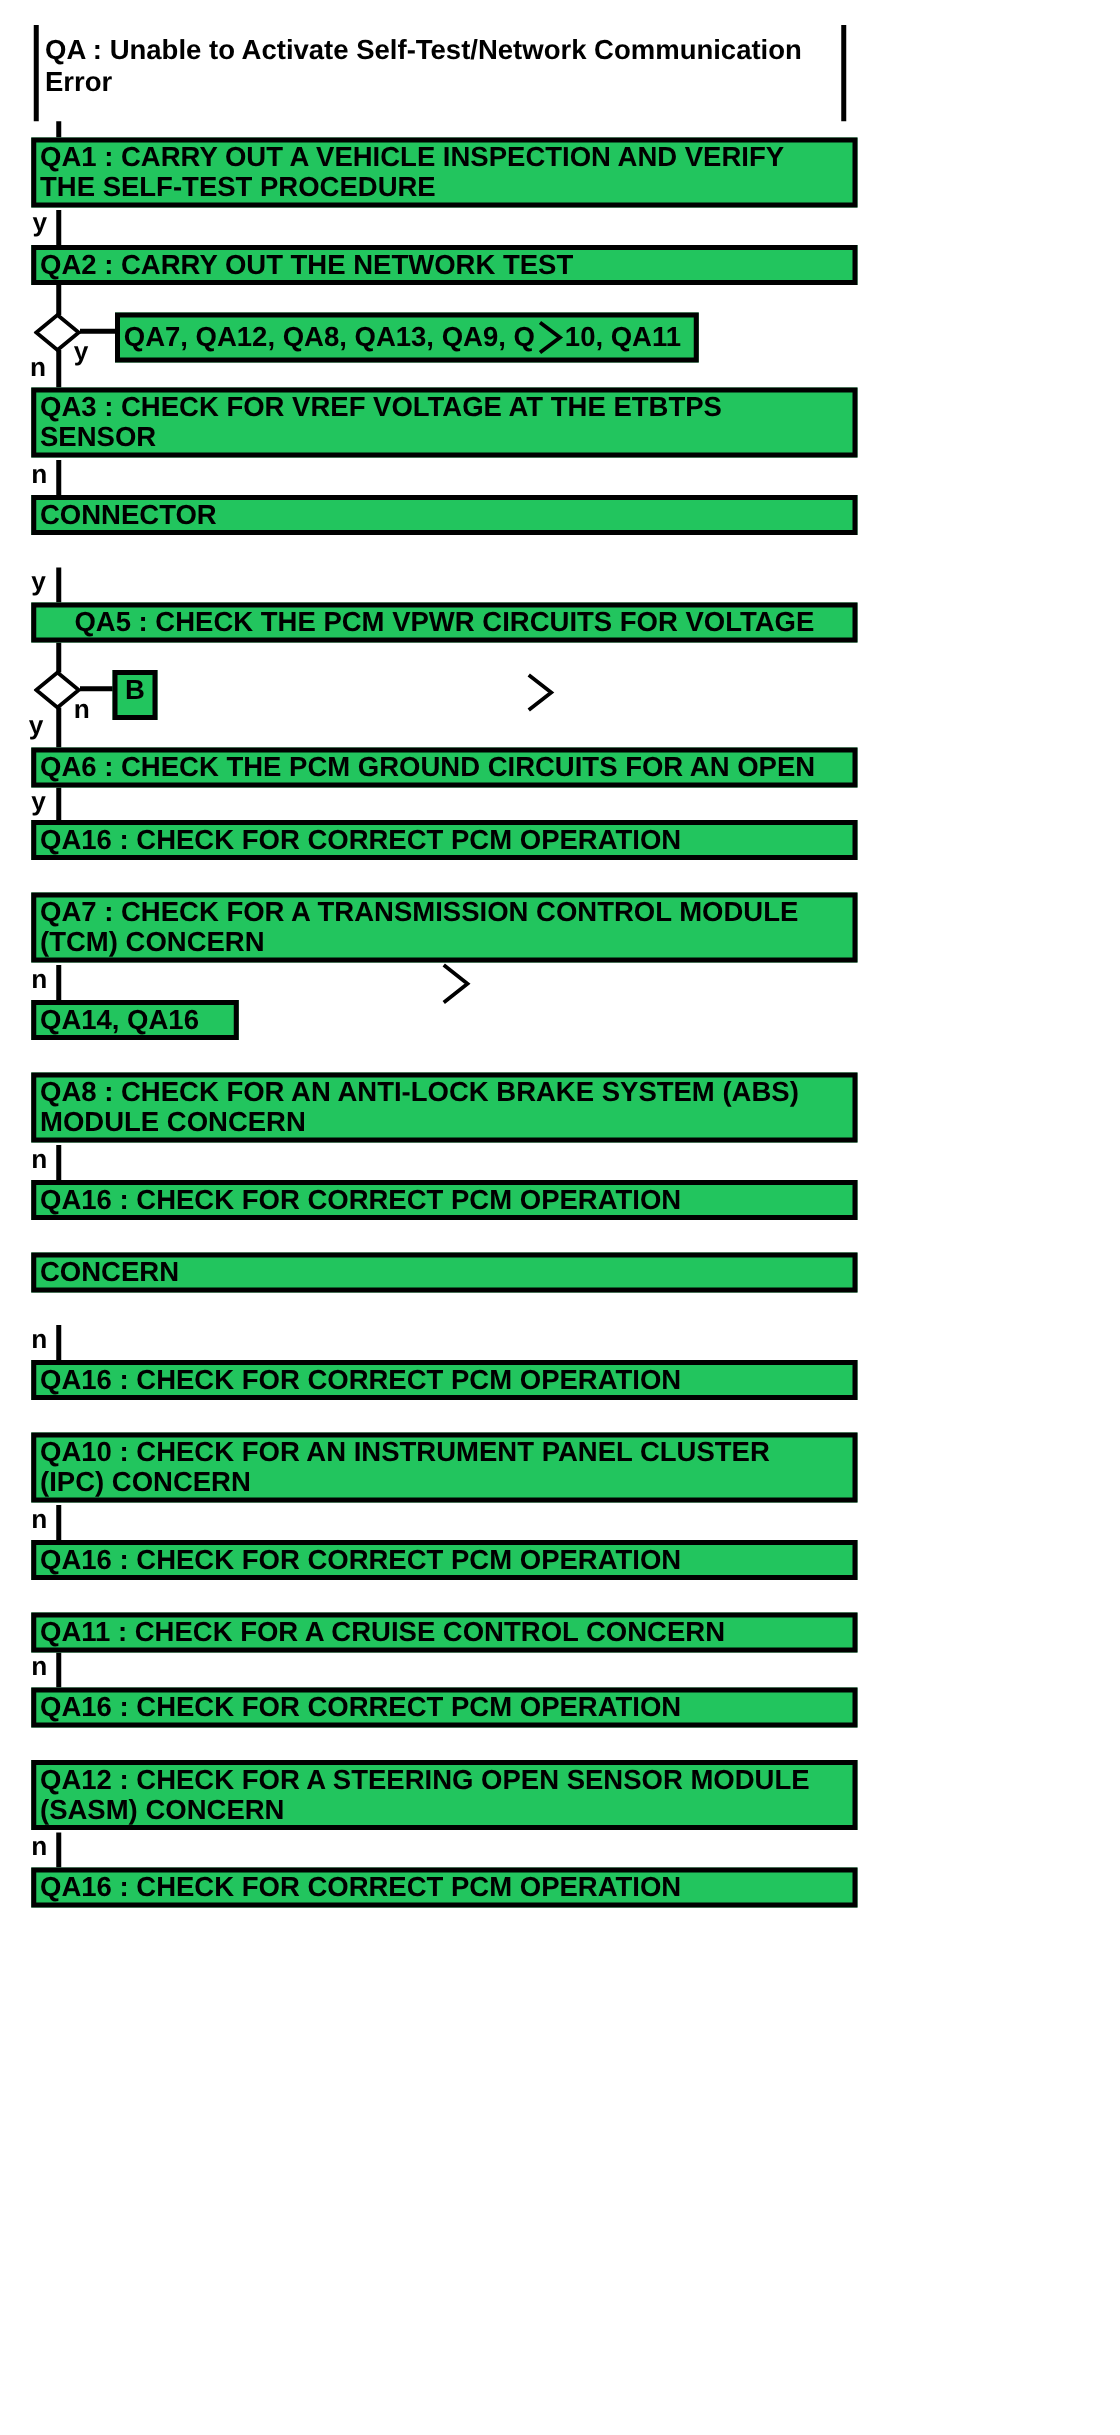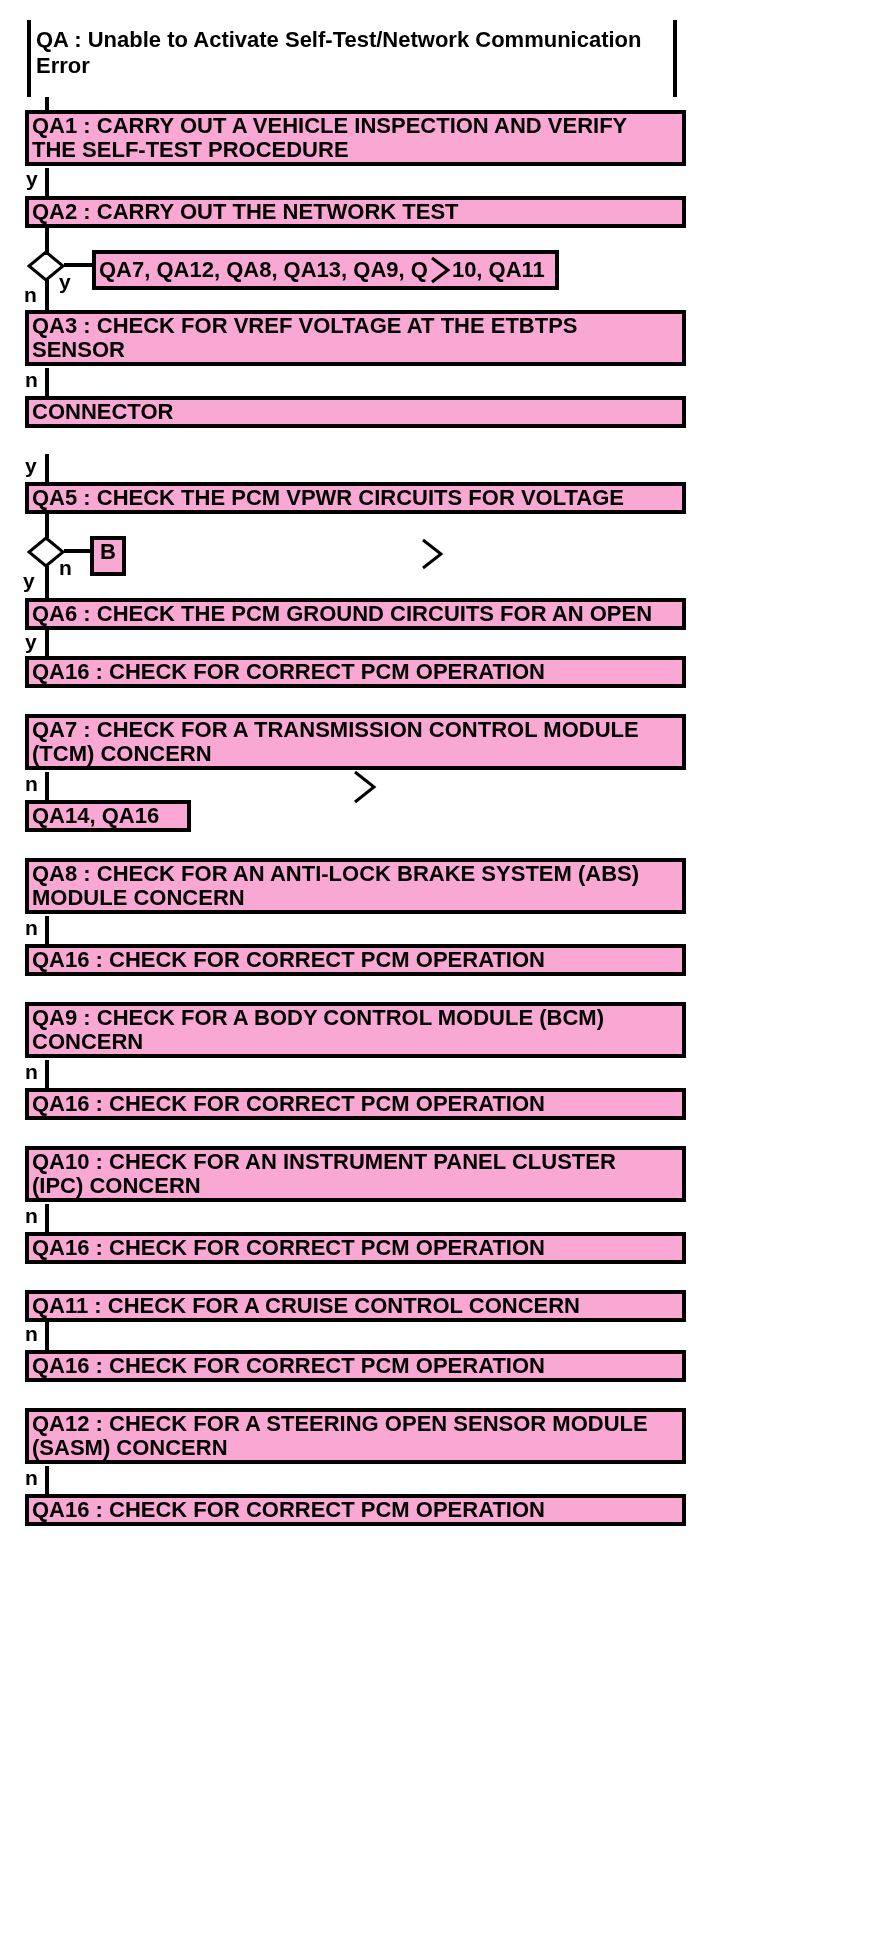--- a/index.html
+++ b/index.html
@@ -1,21 +1,21 @@
 <!DOCTYPE html>
 <html><head>
 <meta charset="utf-8">
 <style>
   html,body{margin:0;padding:0;background:#ffffff;}
   #canvas{
     position:relative;width:896px;height:1688px;background:#ffffff;overflow:hidden;
     font-family:"Liberation Sans","DejaVu Sans",sans-serif;font-weight:bold;color:#000;padding-left:44px;
   }
   .node{
-    position:absolute;border:4px solid #000;background:#f9a8d4;
+    position:absolute;border:4px solid #000;background:#22c55e;
     font-size:22px;line-height:24px;padding:0 3px;white-space:nowrap;z-index:1;
   }
   .node .ln{display:block;}
   .refbox{display:flex;align-items:center;}
   .refbox .part{white-space:pre;}
   .bbox{text-align:center;padding:0;}
   .title-node{
     position:absolute;border-left:4px solid #000;border-right:4px solid #000;background:#fff;
     font-size:22px;line-height:26px;padding:7px 0 0 5px;white-space:nowrap;z-index:1;
   }
@@ -78,21 +78,21 @@
   <div class="edge-label" style="left:25px;top:369px;">n</div>
   <div class="vline" style="left:45px;top:368px;height:28px;"></div>
 
   <div class="node" style="left:25px;top:396px;width:647px;">
     <span class="ln">CONNECTOR</span>
   </div>
 
   <div class="edge-label" style="left:25px;top:455px;">y</div>
   <div class="vline" style="left:45px;top:454px;height:28px;"></div>
 
-  <div class="node" style="left:25px;top:482px;width:647px;">
+  <div class="node" style="left:25px;top:482px;width:647px;text-align:center;">
     <span class="ln">QA5 : CHECK THE PCM VPWR CIRCUITS FOR VOLTAGE</span>
   </div>
 
   <div class="vline" style="left:45px;top:514px;height:24px;"></div>
 
   <div class="hline" style="left:64px;top:549px;width:28px;"></div>
   <svg class="abs" style="left:27px;top:536px;" width="38" height="32" viewBox="0 0 38 32">
     <polygon points="19,2 36,16 19,30 2,16" fill="#ffffff" stroke="#000000" stroke-width="3"></polygon>
   </svg>
   <div class="edge-label" style="left:23px;top:570px;">y</div>
@@ -141,21 +141,20 @@
   </div>
 
   <div class="edge-label" style="left:25px;top:917px;">n</div>
   <div class="vline" style="left:45px;top:916px;height:28px;"></div>
 
   <div class="node" style="left:25px;top:944px;width:647px;">
     <span class="ln">QA16 : CHECK FOR CORRECT PCM OPERATION</span>
   </div>
 
   <div class="node" style="left:25px;top:1002px;width:647px;">
-    <span class="ln">QA9 : CHECK FOR A BODY CONTROL MODULE (BCM)</span>
     <span class="ln">CONCERN</span>
   </div>
 
   <div class="edge-label" style="left:25px;top:1061px;">n</div>
   <div class="vline" style="left:45px;top:1060px;height:28px;"></div>
 
   <div class="node" style="left:25px;top:1088px;width:647px;">
     <span class="ln">QA16 : CHECK FOR CORRECT PCM OPERATION</span>
   </div>
 

